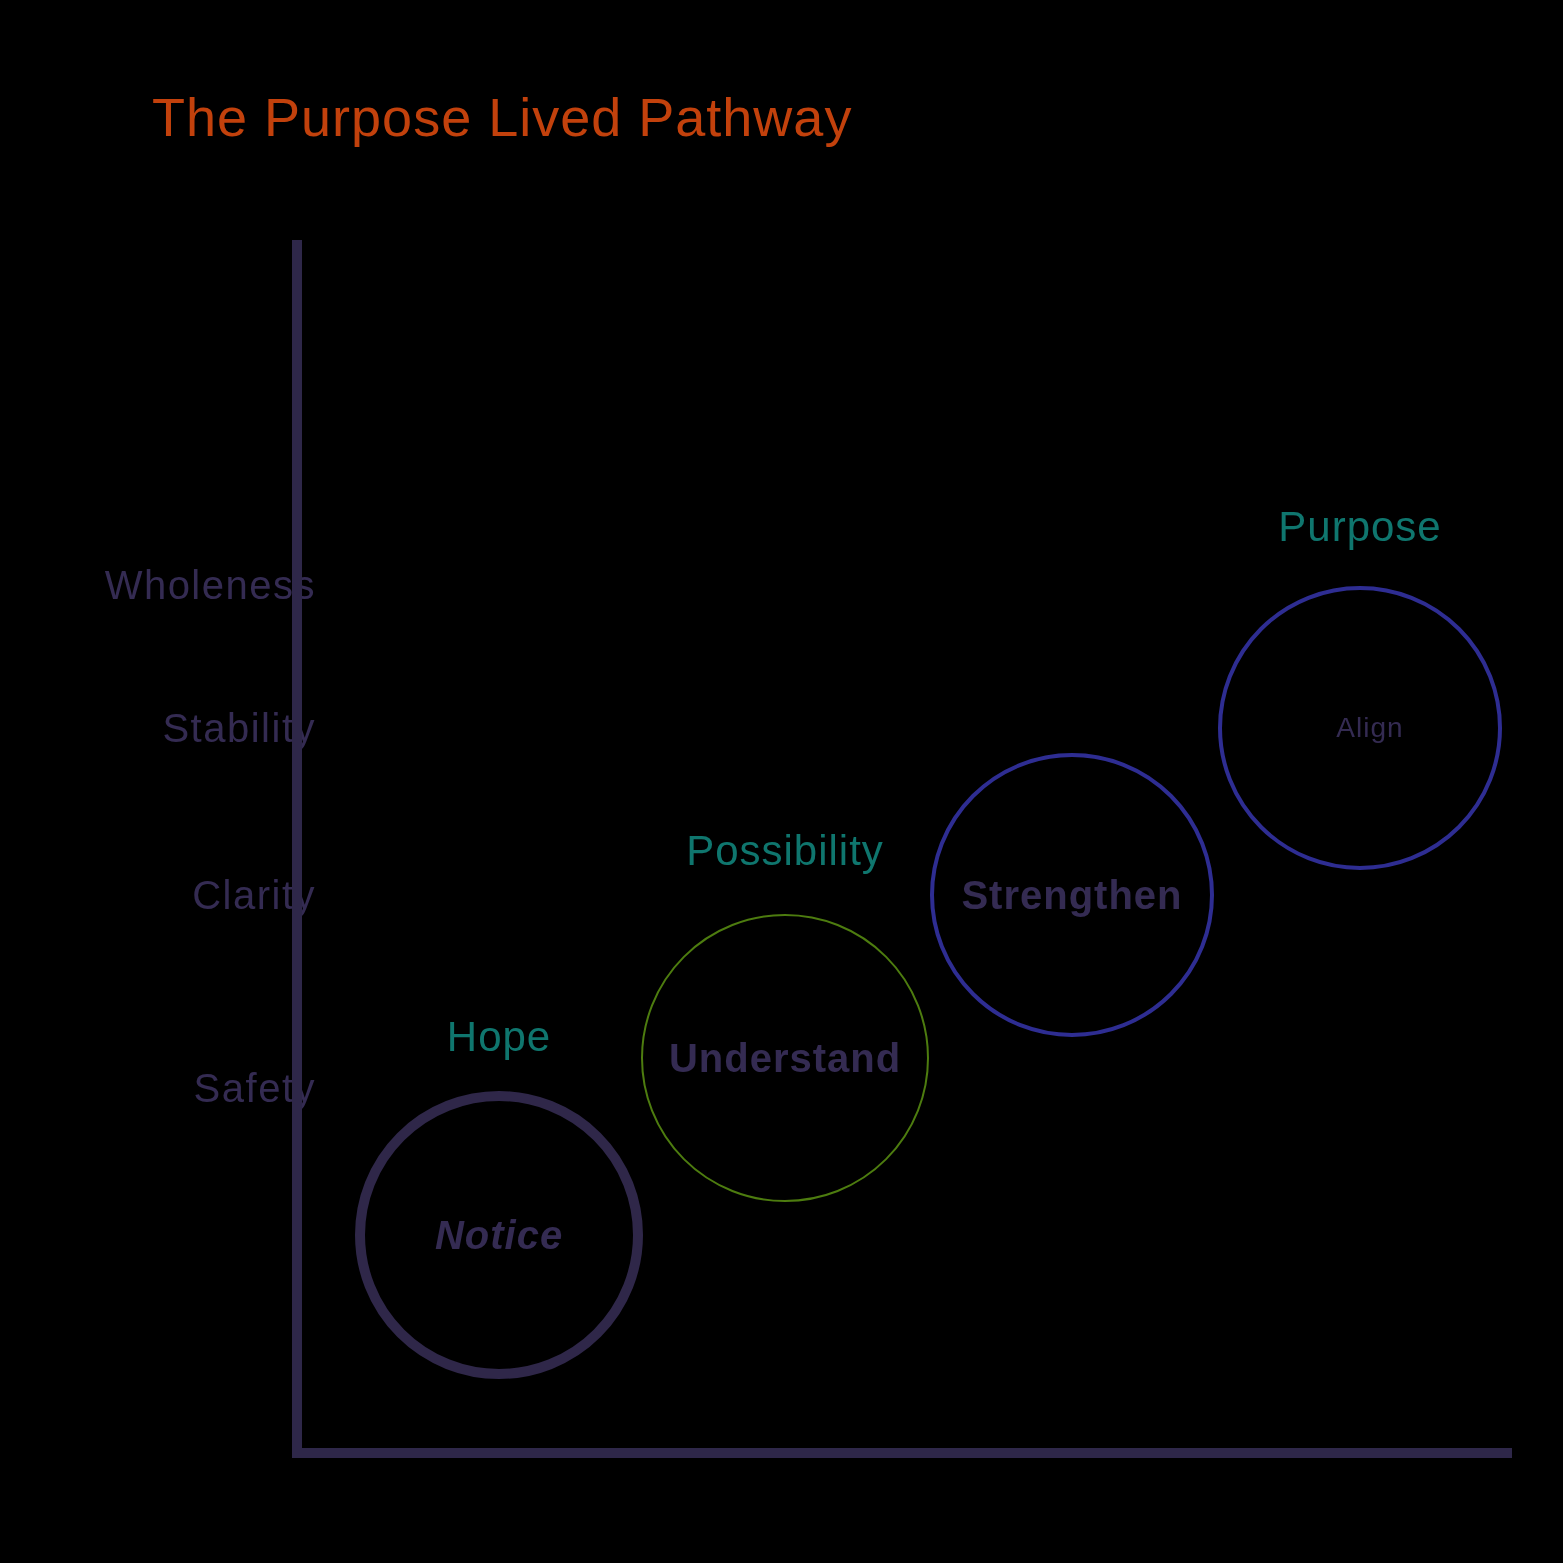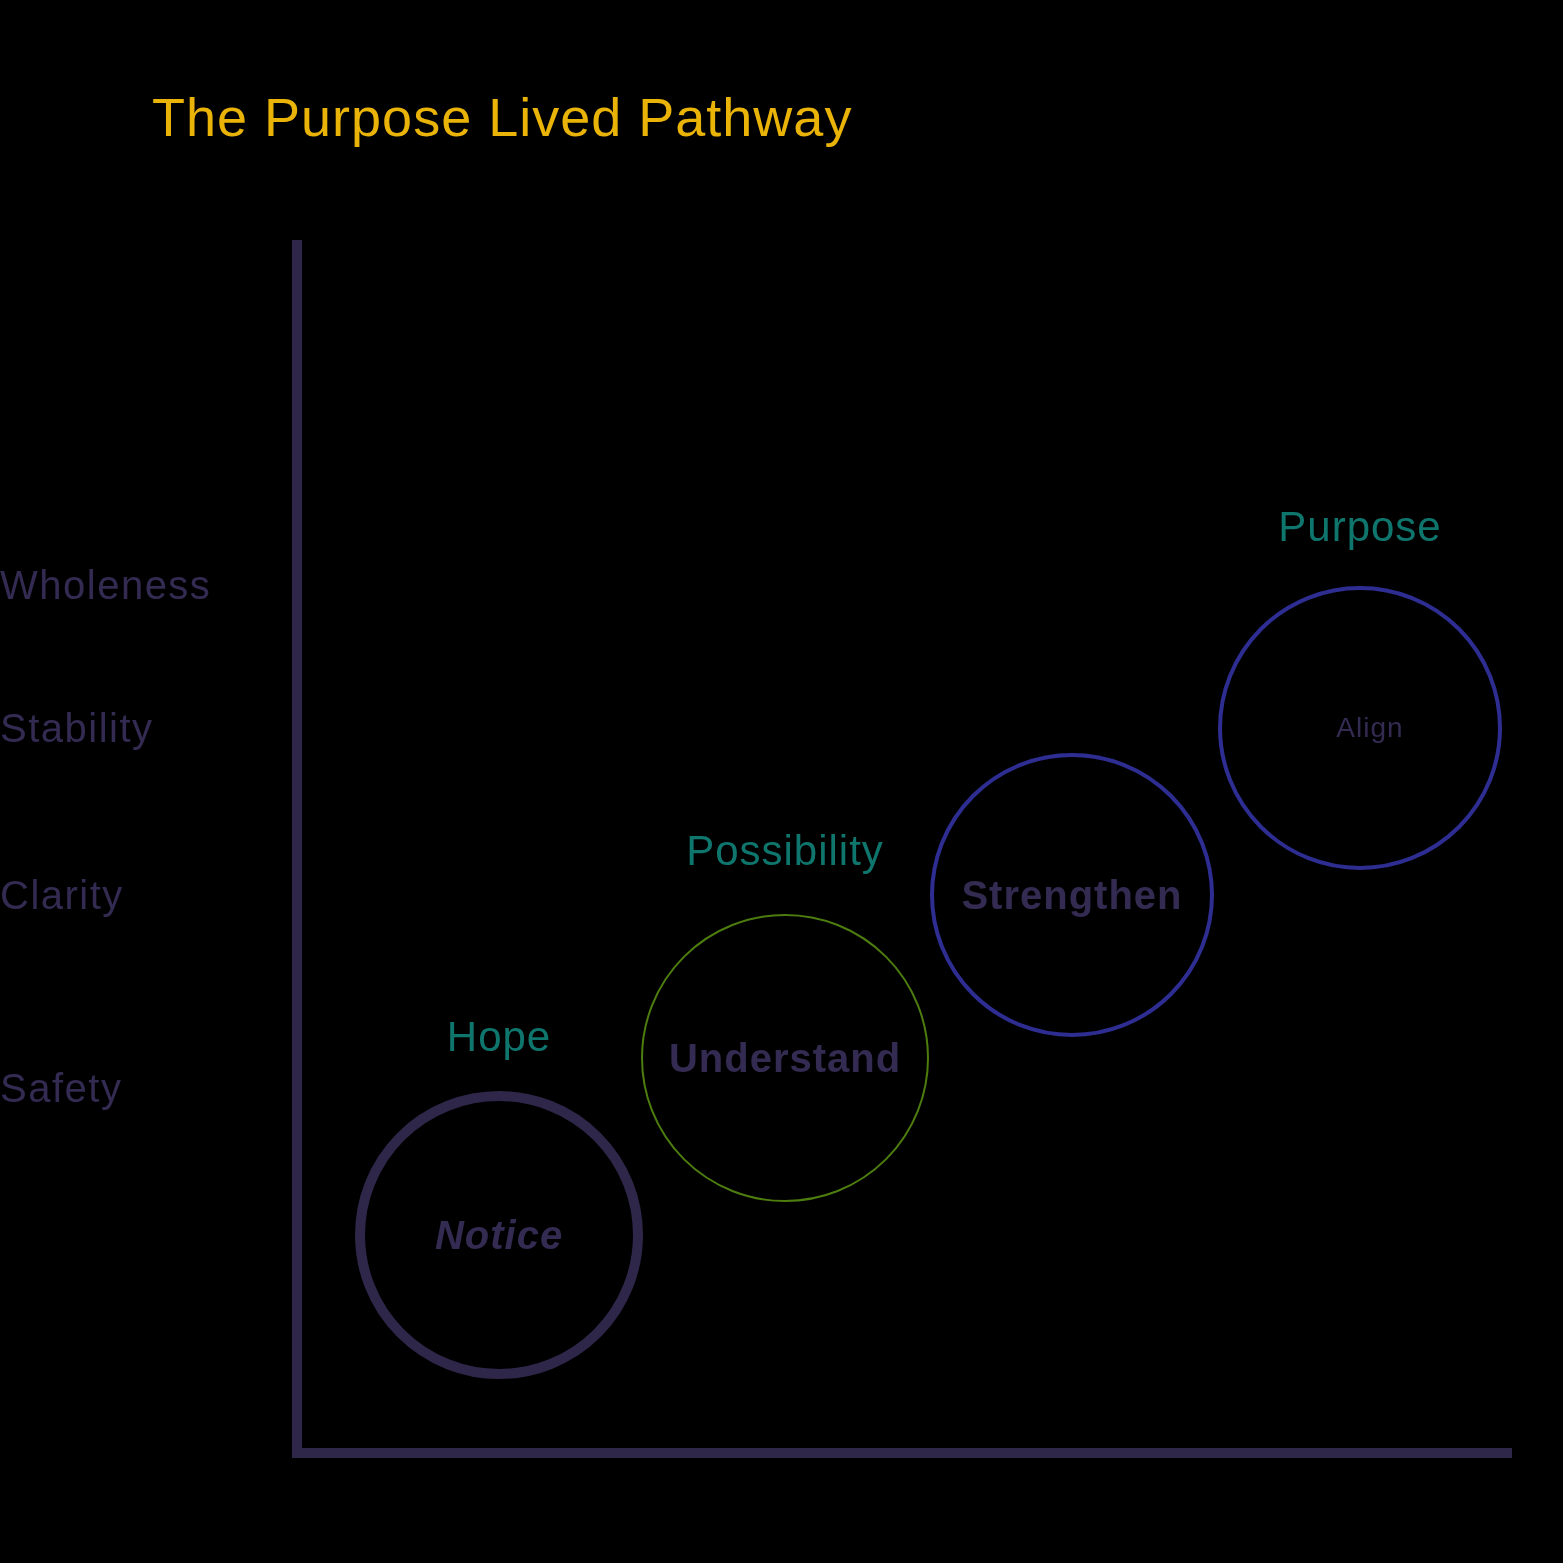--- a/index.html
+++ b/index.html
@@ -16,21 +16,21 @@
     font-family: "Liberation Sans", sans-serif;
   }
   .title {
     position: absolute;
     left: 152px;
     top: 86px;
     margin: 0;
     font-size: 54px;
     font-weight: 400;
     letter-spacing: 1px;
-    color: #eab308;
+    color: #c2410c;
     white-space: nowrap;
   }
   
   .axis {
     position: absolute;
     background: #2e2749;
   }
   .axis-v {
     left: 292px;
     top: 240px;
@@ -41,21 +41,21 @@
     left: 292px;
     top: 1448px;
     width: 1220px;
     height: 10px;
   }
   
   .ylabel {
     position: absolute;
     left: 0;
     width: 316px;
-    text-align: left;
+    text-align: right;
     font-size: 40px;
     line-height: 50px;
     letter-spacing: 1.5px;
     color: #342b52;
     white-space: nowrap;
   }
   .y-wholeness { top: 560px; }
   .y-stability { top: 703px; }
   .y-clarity   { top: 870px; }
   .y-safety    { top: 1063px; }

